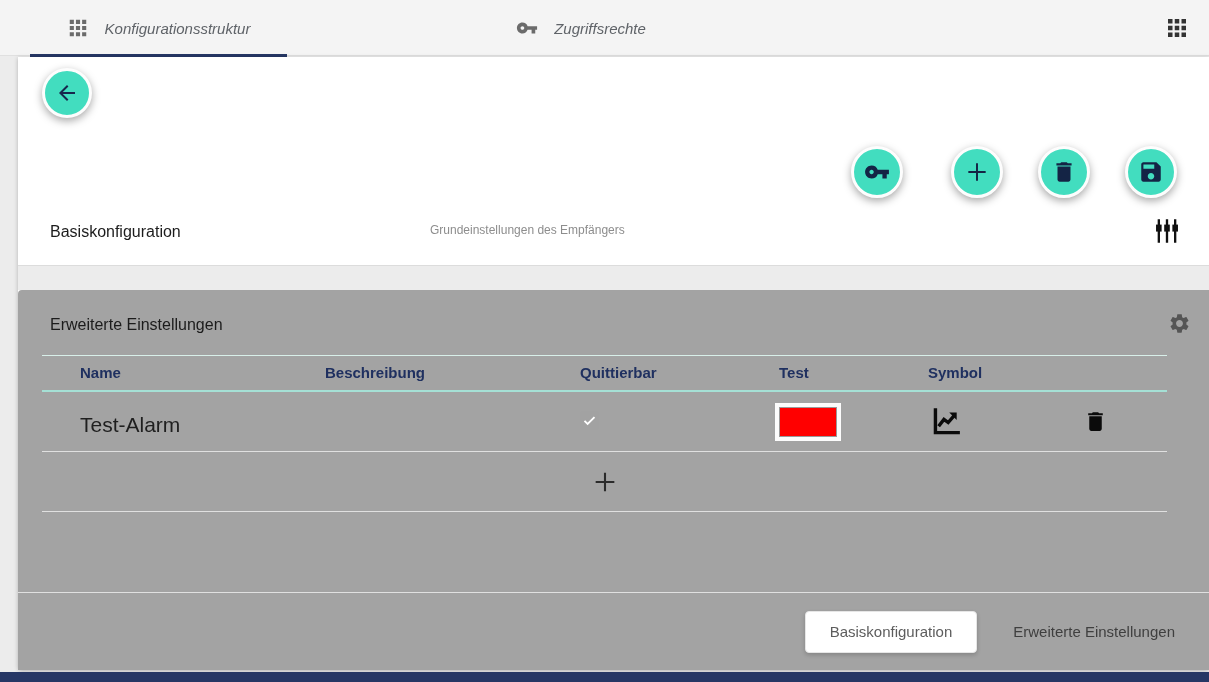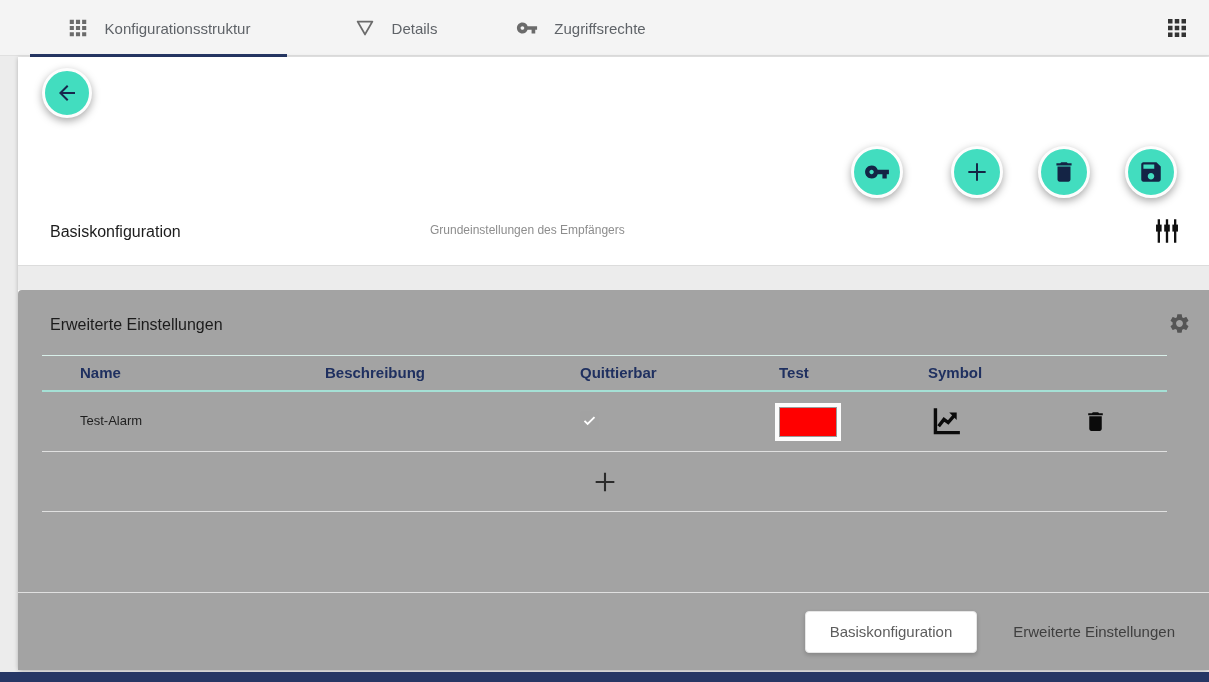--- a/index.html
+++ b/index.html
@@ -2,21 +2,21 @@
 <html><head>
 <meta charset="utf-8">
 <style>
   * { margin:0; padding:0; box-sizing:border-box; }
   html,body { background:#ececec; }
   body { font-family:"Liberation Sans", sans-serif; }
   .screen { position:relative; width:1209px; height:682px; background:#ececec; overflow:hidden; }
 
   
   .tabbar { position:absolute; left:0; top:0; width:1209px; height:56px;
-            background:#f4f4f4; border-bottom:1px solid #e0e0e0; }
+            background:#f4f4f4; border-bottom:1px solid #e0e0e0;font-style:italic; }
   .tab { position:absolute; top:0; height:56px; display:flex; align-items:center;
          justify-content:center; gap:16px; color:#5f6368; font-size:15px; cursor:pointer; }
   .tab-1 { left:30px;  width:257px; }
   .tab-2 { left:338px; width:115px; }
   .tab-3 { left:495px; width:172px; }
   .tab.active::after { content:""; position:absolute; left:0; bottom:-1px; width:100%;
                        height:3px; background:#263765; }
   .tab .ticn { display:flex; width:22px; height:22px; color:#6b6b6b; }
   .apps-right { position:absolute; right:20px; top:16px; width:24px; height:24px;
                 color:#333; cursor:pointer; }
@@ -72,21 +72,21 @@
   .thead { position:relative; height:37px; border-top:1px solid #d8efe9;
            border-bottom:2px solid #a5e0d5; }
   .th { position:absolute; top:8px; font-size:15px; font-weight:bold; color:#1f3060; }
   .trow { position:relative; height:60px; border-bottom:1px solid #e0e0e0; }
   .td { position:absolute; }
   .col-name  { left:38px; }
   .col-quit  { left:538px; }
   .col-farbe { left:737px; }
   .col-sym   { left:886px; }
   .col-act   { left:1041px; }
-  .cell-text { top:21px; font-size:13px; color:#1f1f1f; }
+  .cell-text { top:21px; font-size:21px; color:#1f1f1f; }
   .checkbox { top:19px; width:19px; height:19px; background:#a2a2a2; border-radius:2px;
               display:flex; align-items:center; justify-content:center; cursor:default; }
   .checkbox svg { width:15px; height:15px; color:#fff; }
   .swatch { top:15px; width:58px; height:30px; border:1px solid #9a9a9a;
             box-shadow:0 0 0 4px #fcfcfc; cursor:pointer; }
   .symbtn { top:13px; width:34px; height:34px; color:#0b0b0b; cursor:pointer; }
   .rowdel { top:17px; width:25px; height:25px; color:#0b0b0b; cursor:pointer; }
   .addrow { position:relative; height:60px; border-bottom:1px solid #e0e0e0;
             display:flex; align-items:center; justify-content:center; }
   .addrow .plus { width:28px; height:28px; color:#2b2b2b; cursor:pointer; }
@@ -111,28 +111,20 @@
 
   <div class="tabbar">
     <div class="tab tab-1 active">
       <span class="ticn">
         <svg viewBox="0 0 24 24" fill="currentColor">
             <path d="M3 3h4.5v4.5H3zM9.75 3h4.5v4.5h-4.5zM16.5 3H21v4.5h-4.5zM3 9.75h4.5v4.5H3zM9.75 9.75h4.5v4.5h-4.5zM16.5 9.75H21v4.5h-4.5zM3 16.5h4.5V21H3zM9.75 16.5h4.5V21h-4.5zM16.5 16.5H21V21h-4.5z"></path>
           </svg>
       </span>
       <span>Konfigurationsstruktur</span>
     </div>
-    <div class="tab tab-2">
-      <span class="ticn">
-        <svg viewBox="0 0 24 24" fill="none" stroke="currentColor" stroke-width="2" stroke-linejoin="round">
-            <path d="M4 5h16L12 19z"></path>
-          </svg>
-      </span>
-      <span>Details</span>
-    </div>
     <div class="tab tab-3">
       <span class="ticn">
         <svg viewBox="0 0 24 24" fill="currentColor">
             <path d="M12.65 10A5.99 5.99 0 0 0 7 6c-3.31 0-6 2.69-6 6s2.69 6 6 6a5.99 5.99 0 0 0 5.65-4H17v4h4v-4h2v-4H12.65zM7 14c-1.1 0-2-.9-2-2s.9-2 2-2 2 .9 2 2-.9 2-2 2z"></path>
           </svg>
       </span>
       <span>Zugriffsrechte</span>
     </div>
     <span class="apps-right">
       <svg viewBox="0 0 24 24" fill="currentColor">

